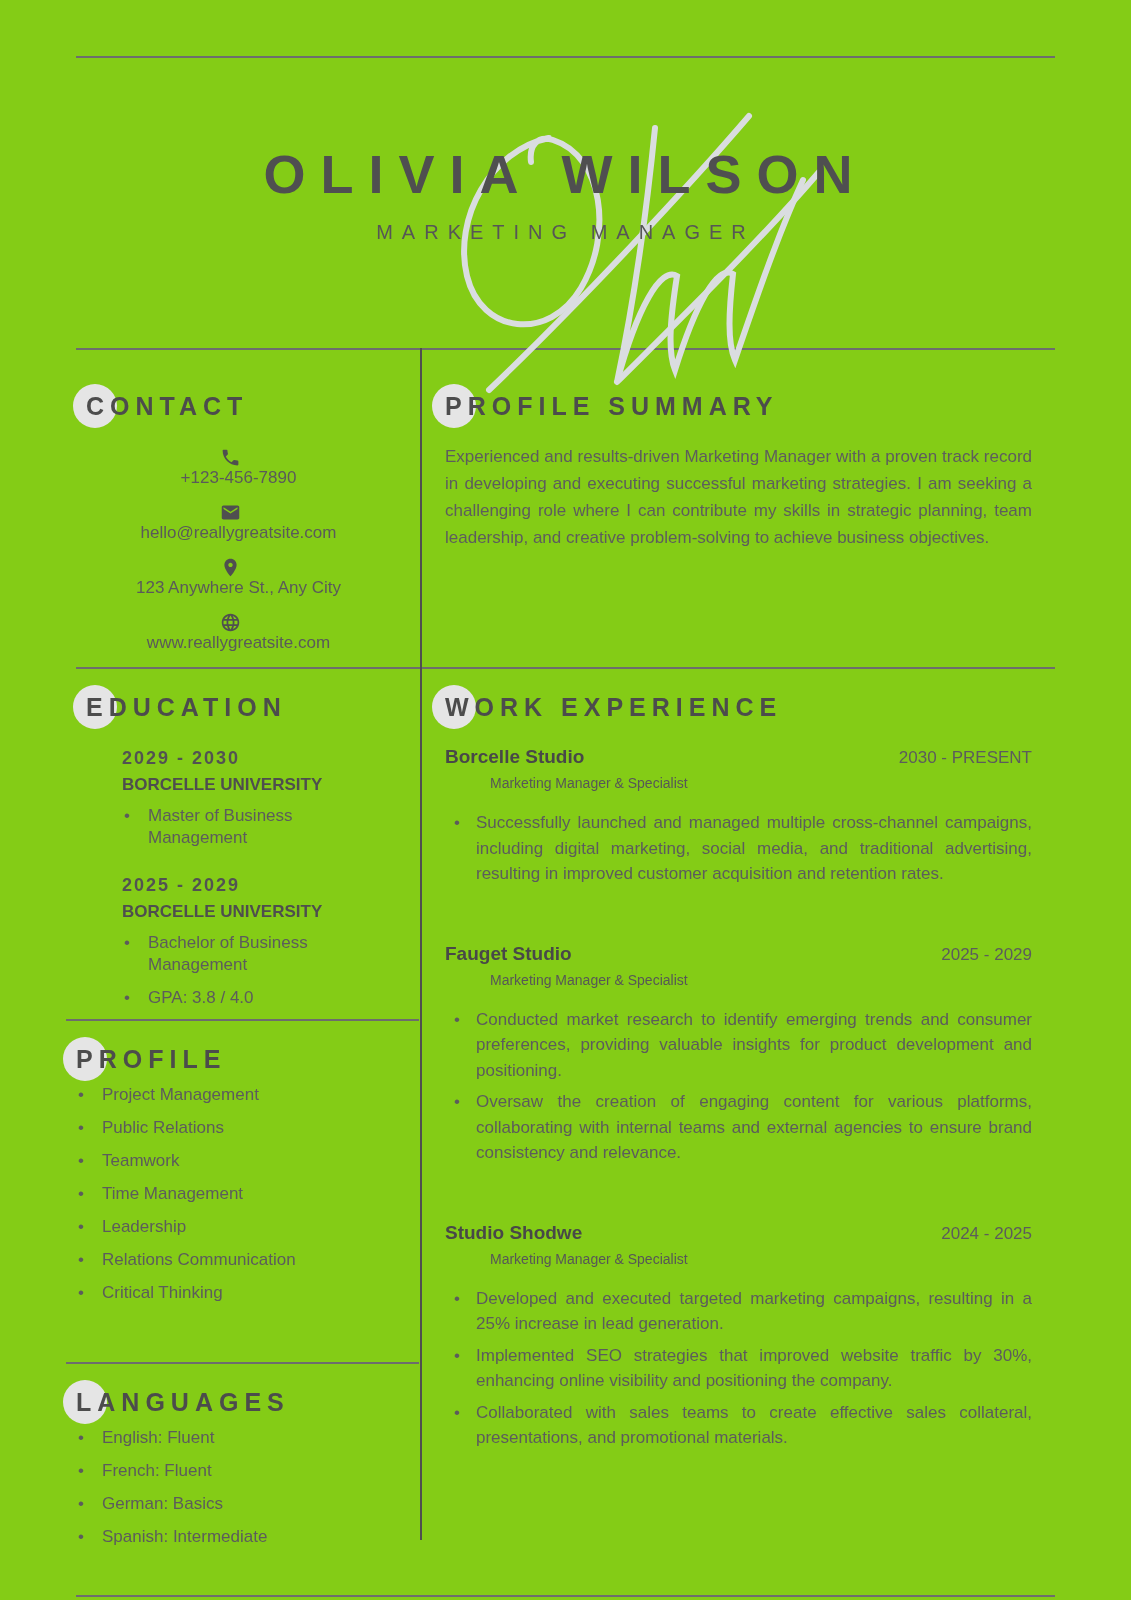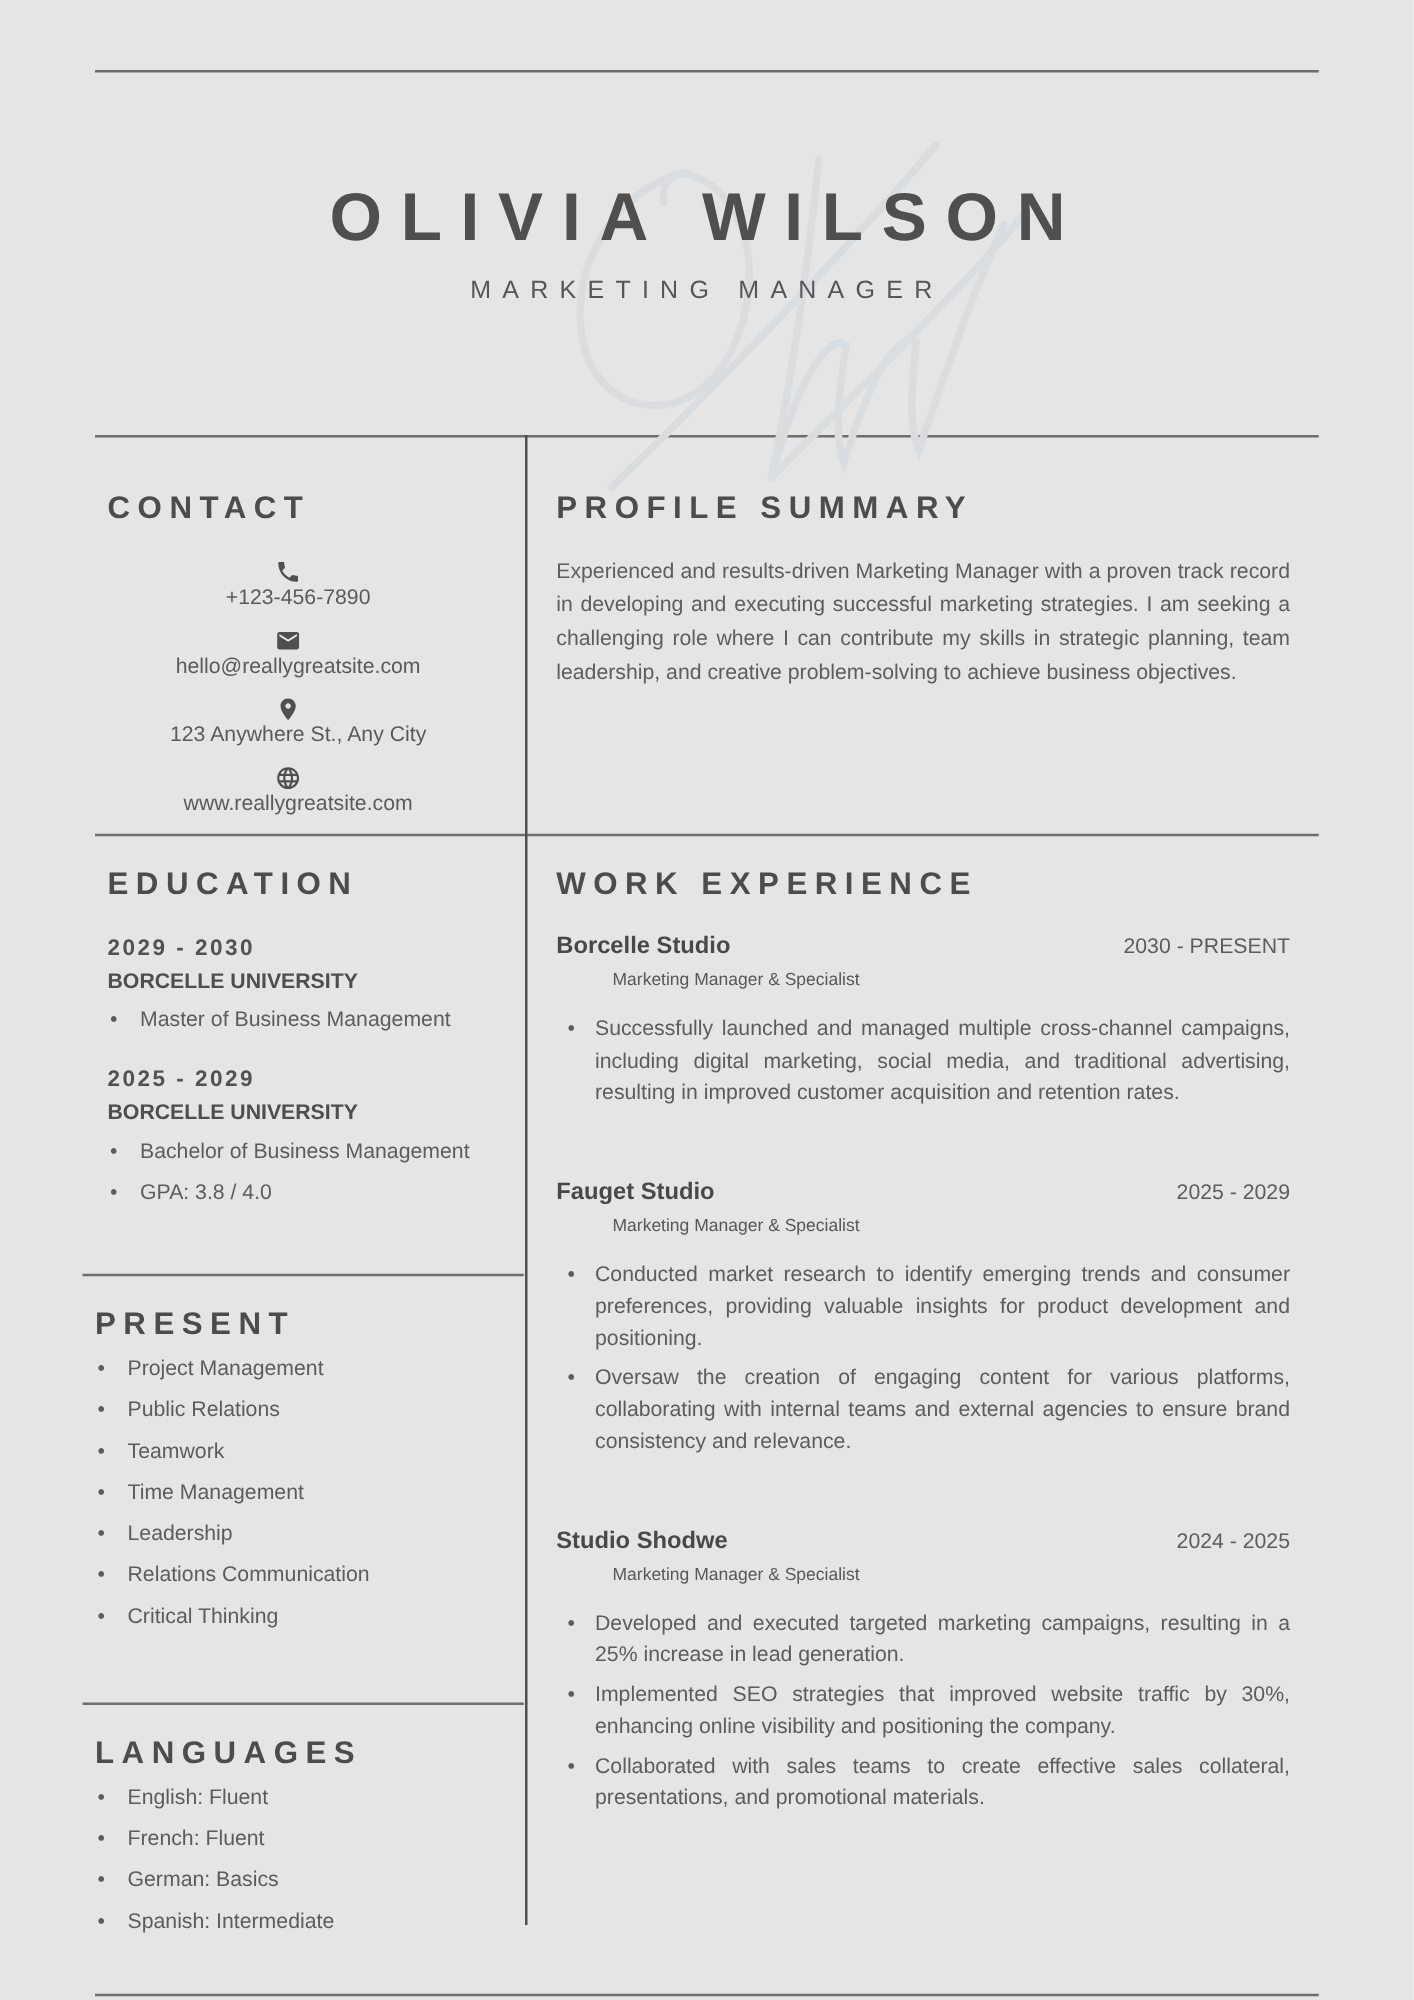--- a/index.html
+++ b/index.html
@@ -6,21 +6,21 @@
   html, body { background: #ffffff; }
   body {
     font-family: "Liberation Sans", "DejaVu Sans", sans-serif;
     color: #5d5d5d;
   }
   .page {
     position: relative;
     width: 1131px;
     height: 1600px;
     margin: 0 auto;
-    background: #e5e5e5;
+    background: #84cc16;
     z-index: 0;
     overflow: hidden;
   }
   .content {
     width: 979px;
     margin: 0 auto;
   }
   .rule-top { border-top: 2px solid #6d6d6d; margin-top: 56px; }
   .rule-bottom { border-top: 2px solid #6d6d6d; }
 
@@ -114,21 +114,21 @@
     font-size: 17px;
     line-height: 27px;
     text-align: justify;
     color: #5d5d5d;
   }
 
   
   .sec-education { height: 350px; }
   .sec-skills    { height: 343px; border-top: 2px solid #6d6d6d; margin-left: -10px; padding-left: 10px; }
   .sec-languages { border-top: 2px solid #6d6d6d; margin-left: -10px; padding-left: 10px; }
-  .edu-entry { margin-top: 26px; }
+  .edu-entry { margin-top: 26px; margin-left: 36px; }
   .edu-years {
     font-size: 18px;
     font-weight: bold;
     letter-spacing: 2px;
     color: #525252;
   }
   .edu-school {
     font-size: 17px;
     font-weight: bold;
     color: #4e4e4e;
@@ -271,21 +271,21 @@
             <div class="edu-years">2025 - 2029</div>
             <div class="edu-school">BORCELLE UNIVERSITY</div>
             <ul class="dotlist">
               <li>Bachelor of Business Management</li>
               <li>GPA: 3.8 / 4.0</li>
             </ul>
           </div>
         </section>
 
         <section class="left-col sec-skills">
-          <h2>PRESENT</h2>
+          <h2>PROFILE</h2>
           <ul class="dotlist skills-list">
             <li>Project Management</li>
             <li>Public Relations</li>
             <li>Teamwork</li>
             <li>Time Management</li>
             <li>Leadership</li>
             <li>Relations Communication</li>
             <li>Critical Thinking</li>
           </ul>
         </section>

